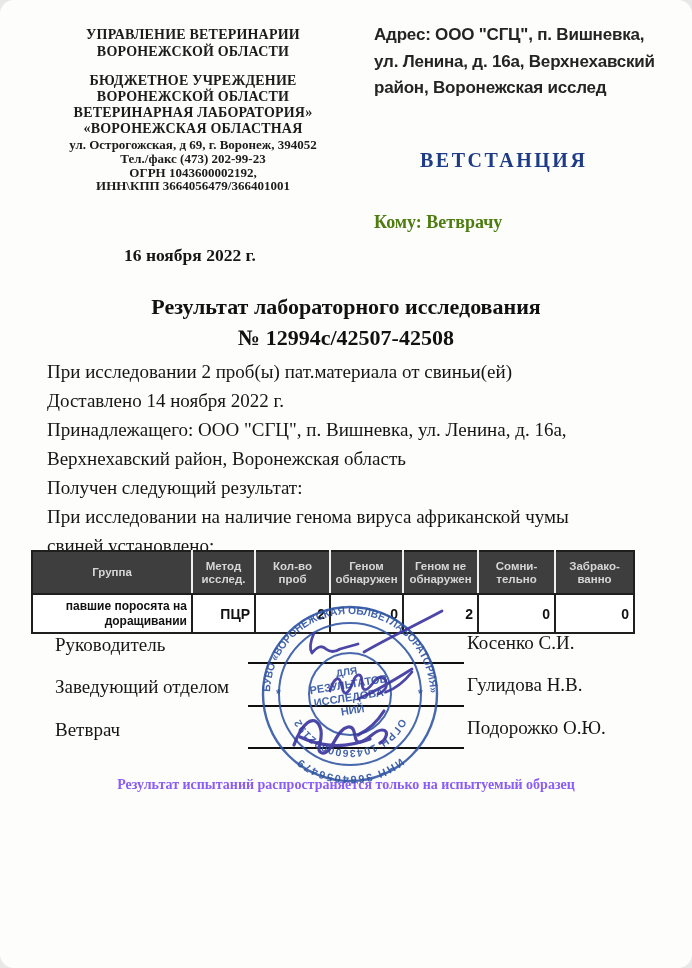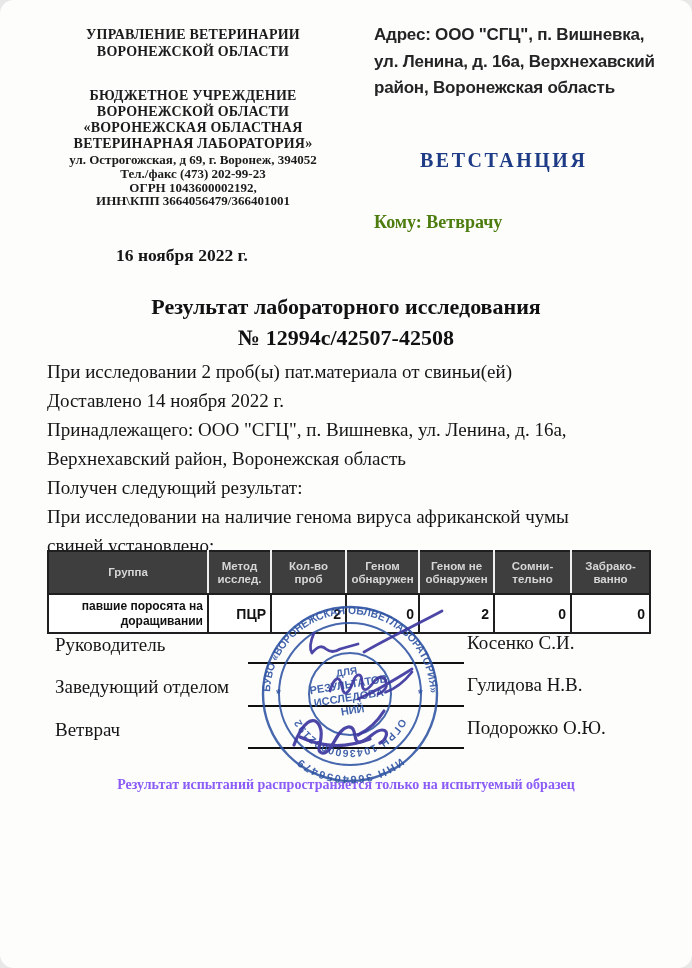--- a/index.html
+++ b/index.html
@@ -6,36 +6,36 @@
   .page{
     position:relative;width:692px;height:968px;margin:0 auto;
     background:#fdfdfc;color:#161616;overflow:hidden;
     font-family:"Liberation Serif",serif;
     border-radius:14px;
   }
   .abs{position:absolute;}
   
   .hdr-left{left:40px;top:26px;width:306px;text-align:center;font-weight:bold;color:#1b1b1b;}
   .hdr-left .authority{font-size:14px;line-height:17px;letter-spacing:.2px;}
-  .hdr-left .institution{margin-top:28px;font-size:14px;line-height:16px;letter-spacing:.2px;}
+  .hdr-left .institution{margin-top:13px;font-size:14px;line-height:16px;letter-spacing:.2px;}
   .hdr-left .contacts{margin-top:1px;font-size:13px;line-height:13.8px;}
   
   .hdr-right{left:374px;top:22px;width:310px;font-family:"Liberation Sans",sans-serif;
     font-weight:bold;font-size:17px;line-height:26.5px;color:#242424;letter-spacing:-.2px;}
   .vetstation{left:420px;top:149px;color:#1e3c86;font-weight:bold;font-size:20px;
     letter-spacing:2.5px;font-family:"Liberation Serif",serif;transform:scaleY(1.05);}
   .recipient{left:374px;top:212px;font-size:18px;font-weight:bold;color:#4d7c0f;}
   
-  .date-line{left:116px;top:245px;font-size:17.5px;font-weight:bold;}
+  .date-line{left:124px;top:245px;font-size:17.5px;font-weight:bold;}
   .doc-title{left:0;top:291px;width:692px;text-align:center;font-weight:bold;
     font-size:22px;line-height:31px;color:#111;}
   
   .body-text{left:47px;top:357px;width:620px;font-size:19px;line-height:29px;color:#151515;}
   
-  .res-table{left:47px;top:550px;width:602px;border-collapse:collapse;table-layout:fixed;
+  .res-table{left:31px;top:550px;width:602px;border-collapse:collapse;table-layout:fixed;
     font-family:"Liberation Sans",sans-serif;}
   .res-table th{
     background:#3e3e3e;color:#d6d6d6;font-size:11.5px;font-weight:bold;line-height:13px;
     height:37px;vertical-align:middle;text-align:center;padding:2px 3px;
     border-top:2.5px solid #1f1f1f;border-bottom:2.5px solid #1f1f1f;border-right:2px solid #efefef;
   }
   .res-table th:first-child{border-left:2.5px solid #1f1f1f;}
   .res-table th:last-child{border-right:2.5px solid #1f1f1f;}
   .res-table td{
     height:35px;border:2px solid #1f1f1f;border-top:none;background:#fff;
@@ -56,35 +56,35 @@
 <div class="page">
 
   <div class="abs hdr-left">
     <div class="authority">
       <div>УПРАВЛЕНИЕ ВЕТЕРИНАРИИ</div>
       <div>ВОРОНЕЖСКОЙ ОБЛАСТИ</div>
     </div>
     <div class="institution">
       <div>БЮДЖЕТНОЕ УЧРЕЖДЕНИЕ</div>
       <div>ВОРОНЕЖСКОЙ ОБЛАСТИ</div>
+      <div>ВЕТЕРИНАРНАЯ ЛАБОРАТОРИЯ»</div>
       <div>«ВОРОНЕЖСКАЯ ОБЛАСТНАЯ</div>
-      <div>ВЕТЕРИНАРНАЯ ЛАБОРАТОРИЯ»</div>
     </div>
     <div class="contacts">
       <div>ул. Острогожская, д 69, г. Воронеж, 394052</div>
       <div>Тел./факс  (473) 202-99-23</div>
       <div>ОГРН 1043600002192,</div>
       <div>ИНН\КПП 3664056479/366401001</div>
     </div>
   </div>
 
   <div class="abs hdr-right">
     <div>Адрес: ООО "СГЦ", п. Вишневка,</div>
     <div>ул. Ленина, д. 16а, Верхнехавский</div>
-    <div>район, Воронежская область</div>
+    <div>район, Воронежская исслед</div>
   </div>
   <div class="abs vetstation">ВЕТСТАНЦИЯ</div>
   <div class="abs recipient">Кому: Ветврачу</div>
 
   <div class="abs date-line">16 ноября 2022 г.</div>
 
   <div class="abs doc-title">
     <div>Результат лабораторного исследования</div>
     <div>№ 12994с/42507-42508</div>
   </div>

